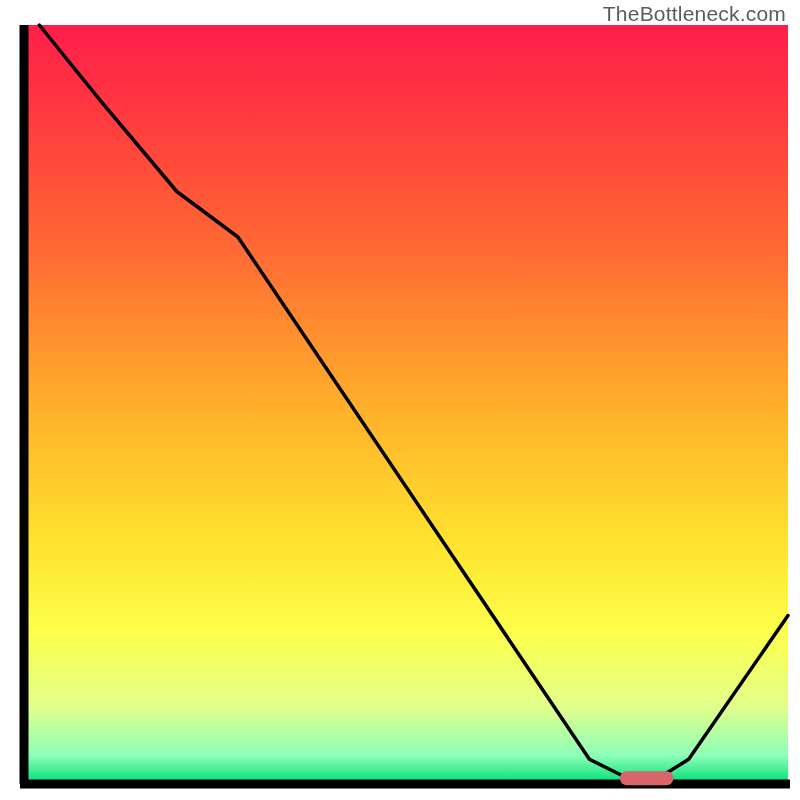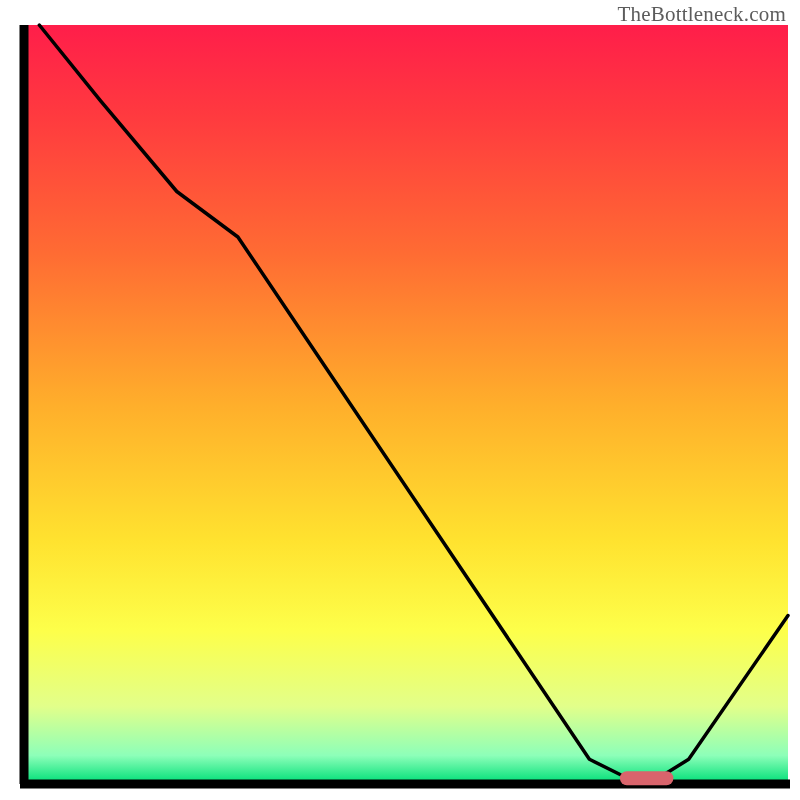--- a/index.html
+++ b/index.html
@@ -7,21 +7,20 @@
     padding: 0;
     width: 800px;
     height: 800px;
     background: #ffffff;
     font-family: Arial, Helvetica, sans-serif;
   }
   .container {
     position: relative;
     width: 800px;
     height: 800px;
-    font-family: Liberation Serif, serif;
   }
   .attribution {
     position: absolute;
     top: 2px;
     right: 14px;
     font-size: 21px;
     color: #5c5c5c;
     font-weight: 500;
     letter-spacing: 0.2px;
   }

